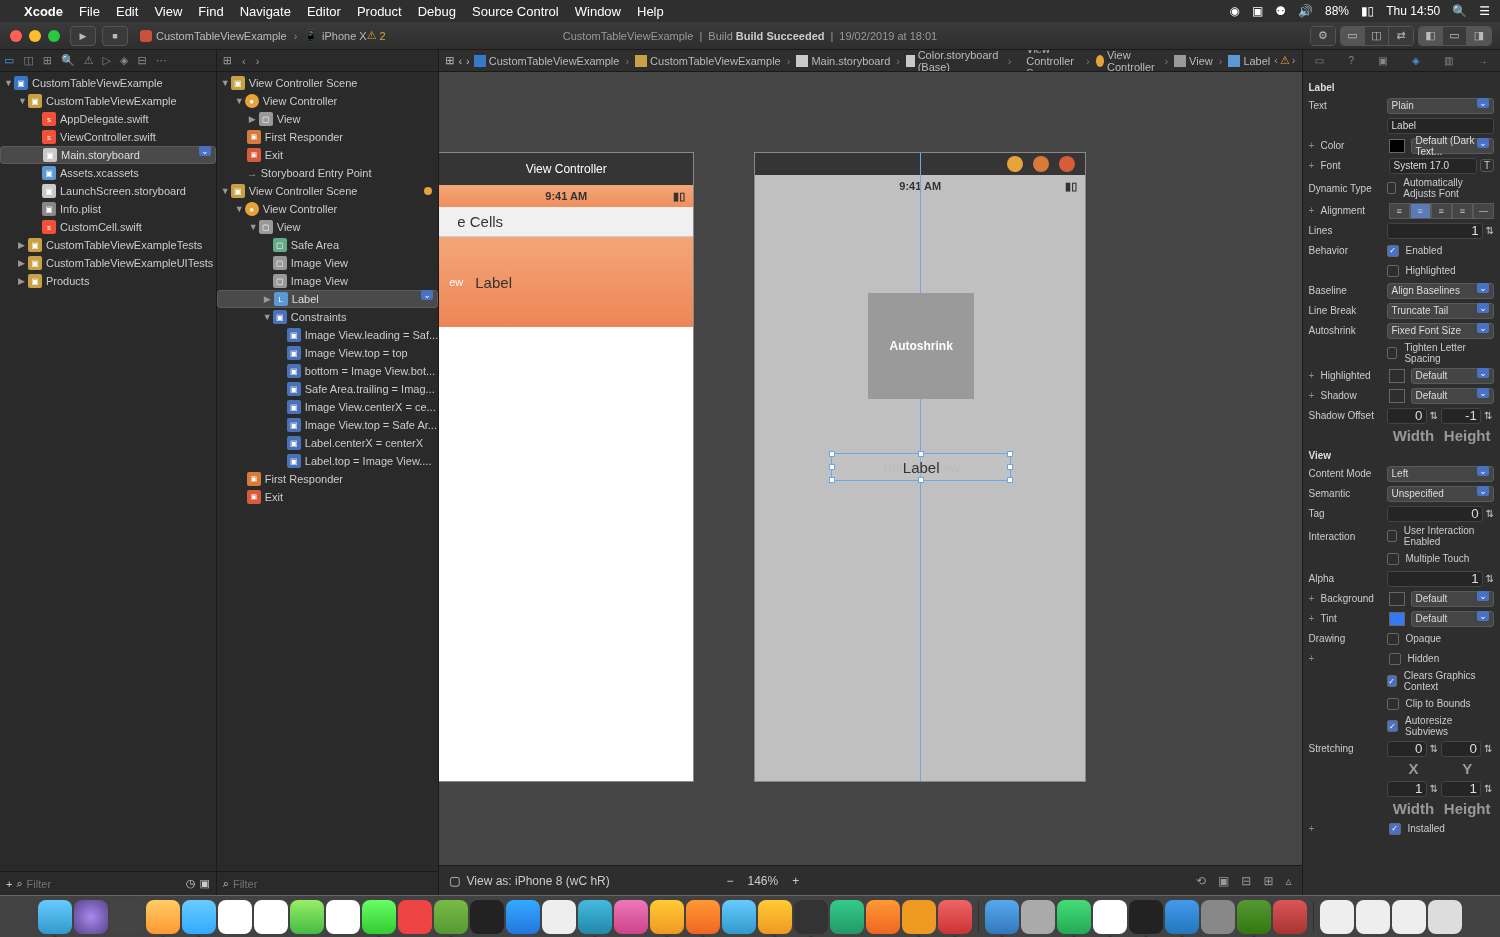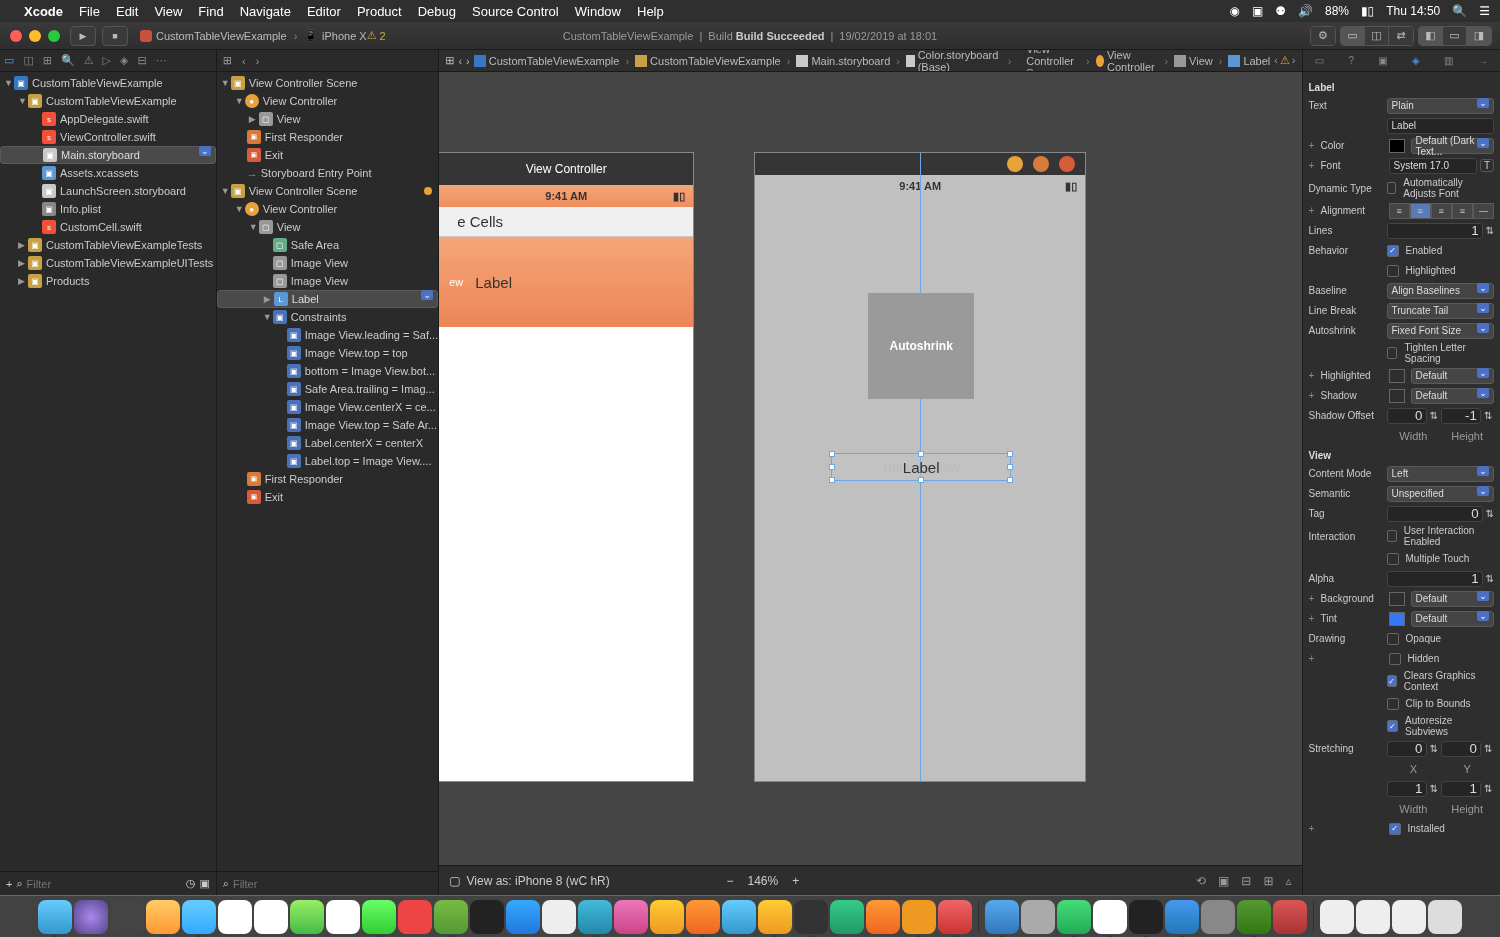--- a/index.html
+++ b/index.html
@@ -104,21 +104,21 @@
 .txt{ flex:1; height:16px; background:#252525; border:1px solid #444; border-radius:3px; padding:0 4px; color:#ddd; display:flex; align-items:center;}
 .num{ width:40px; height:16px; background:#252525; border:1px solid #444; border-radius:3px; text-align:right; padding:0 3px; color:#ddd;}
 .chk{ width:12px;height:12px; border:1px solid #666; border-radius:2px; margin-right:4px; display:inline-flex;align-items:center;justify-content:center;}
 .chk.on{background:#4a72c4;}
 .chk.on::before{content:"✓"; color:#fff; font-size:8px;}
 .seg4{ display:flex; flex:1;}
 .seg4 span{flex:1; height:16px; background:#454545; border:1px solid #5a5a5a; display:flex;align-items:center;justify-content:center; font-size:9px;}
 .seg4 span.on{background:#5b7bb8;}
 .swatch{ width:16px;height:14px; border:1px solid #666; margin-right:3px;}
 .plus{ width:10px; color:#888; margin-right:2px;}
-.sublab{ font-size:11px; color:#999; text-align:center;}
+.sublab{ font-size:15px; color:#999; text-align:center;font-weight:bold;}
 
 
 .dock{ position:absolute; bottom:0; left:0; right:0; height:42px; background:rgba(220,220,220,.3); backdrop-filter:blur(4px); display:flex; align-items:center; justify-content:center; gap:2px; padding:0 20px; border-top:1px solid rgba(255,255,255,.2);}
 .dock .app{ width:34px; height:34px; border-radius:8px; background:linear-gradient(#6ab,#489); position:relative;}
 .dock .app.dot::after{content:""; position:absolute; bottom:-4px; left:50%; transform:translateX(-50%); width:3px;height:3px; background:#333; border-radius:50%;}
 .dock .sep{ width:1px; height:30px; background:rgba(0,0,0,.3); margin:0 4px;}
 </style>
 </head>
 <body>
 

